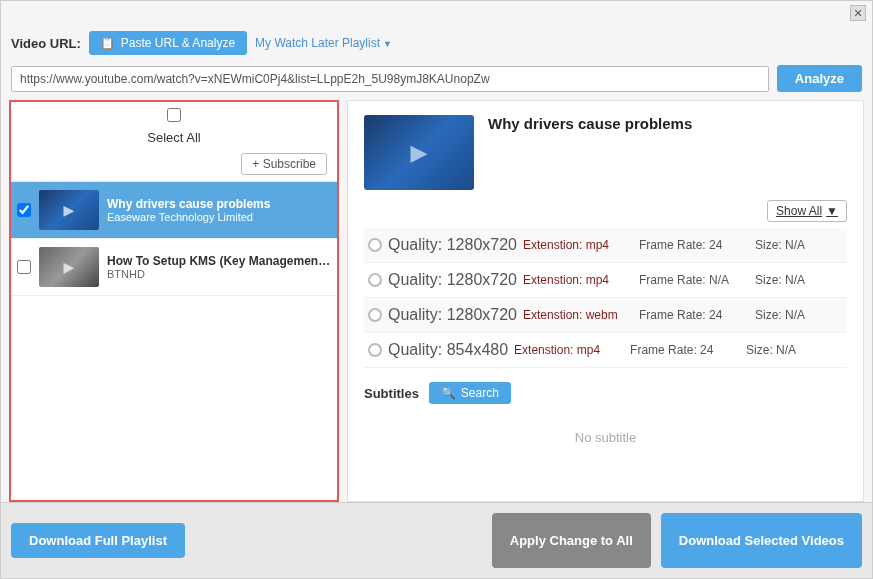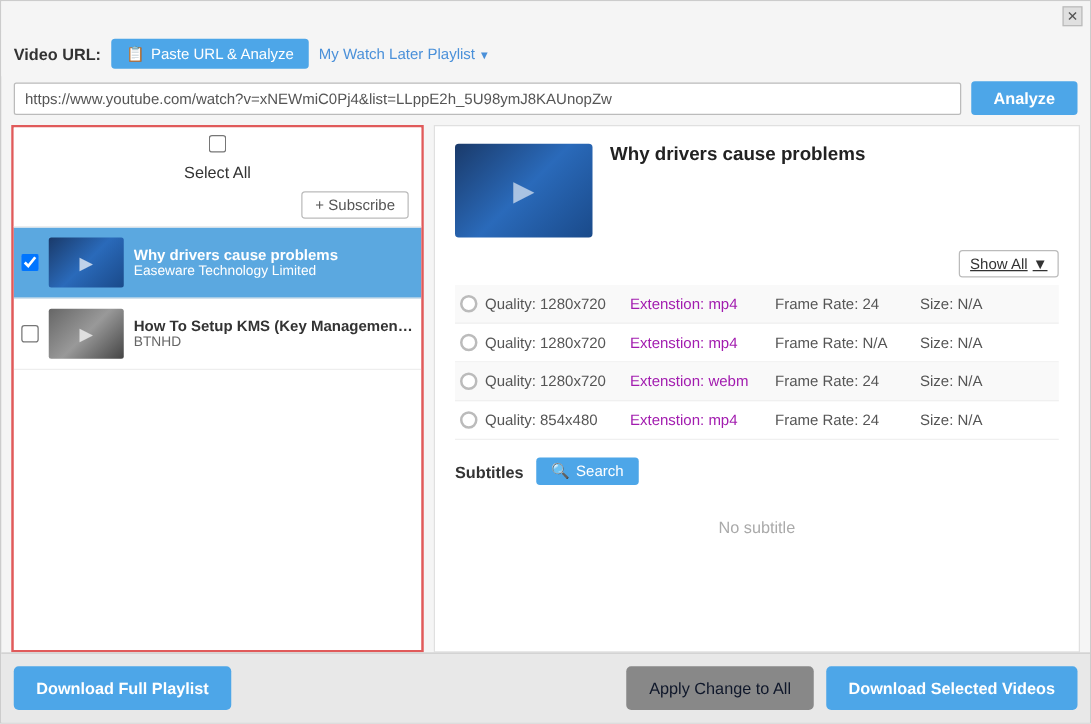--- a/index.html
+++ b/index.html
@@ -285,28 +285,28 @@
     }
     .quality-radio {
       width: 14px;
       height: 14px;
       border-radius: 50%;
       border: 2px solid #bbb;
       background: white;
       flex-shrink: 0;
     }
     .quality-cell {
-      font-size: 12px;
+      font-size: 16px;
       color: #555;
       min-width: 110px;
     }
     .quality-ext {
       min-width: 110px;
       font-size: 12px;
-      color: #a21caf;
+      color: #7f1d1d;
     }
     .quality-fps {
       min-width: 110px;
       font-size: 12px;
       color: #555;
     }
     .quality-size {
       font-size: 12px;
       color: #555;
     }
@@ -369,27 +369,27 @@
       color: white;
       border: none;
       padding: 10px 18px;
       border-radius: 4px;
       cursor: pointer;
       font-size: 13px;
       font-weight: bold;
     }
     .apply-change-btn {
       background: #888;
-      color: #0f172a;
+      color: #ffffff;
       border: none;
-      padding: 10px 18px;
+      padding: 20px 18px;
       border-radius: 4px;
       cursor: pointer;
       font-size: 13px;
-      font-weight: normal;
+      font-weight: bold;
     }
     .download-selected-btn {
       background: #4da6e8;
       color: white;
       border: none;
       padding: 10px 18px;
       border-radius: 4px;
       cursor: pointer;
       font-size: 13px;
       font-weight: bold;

